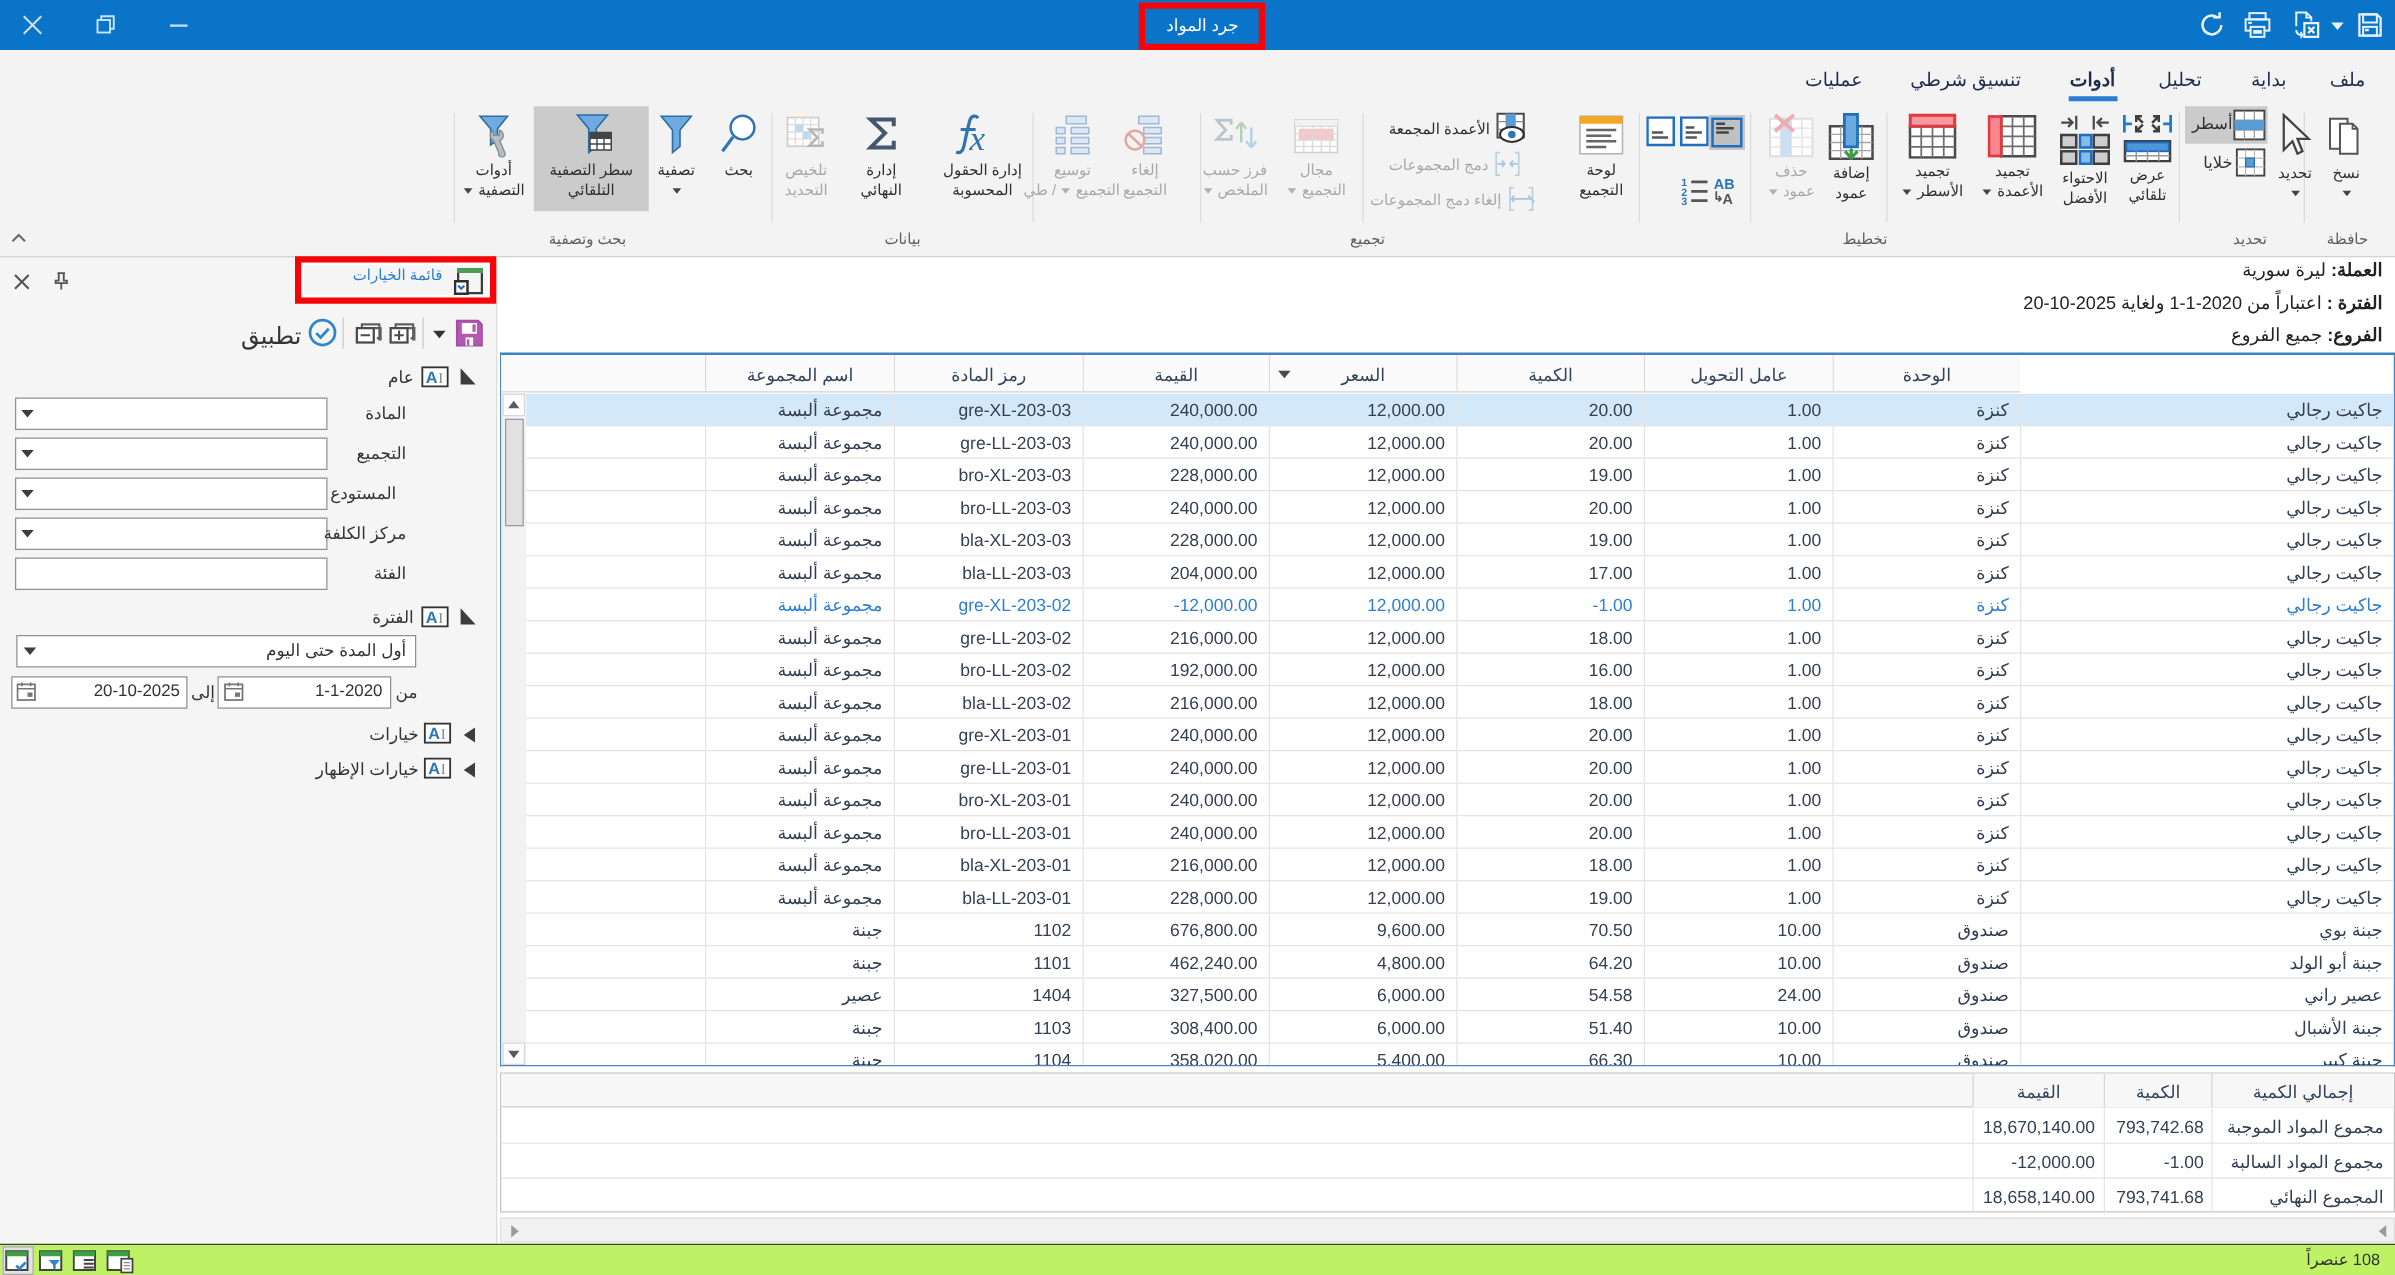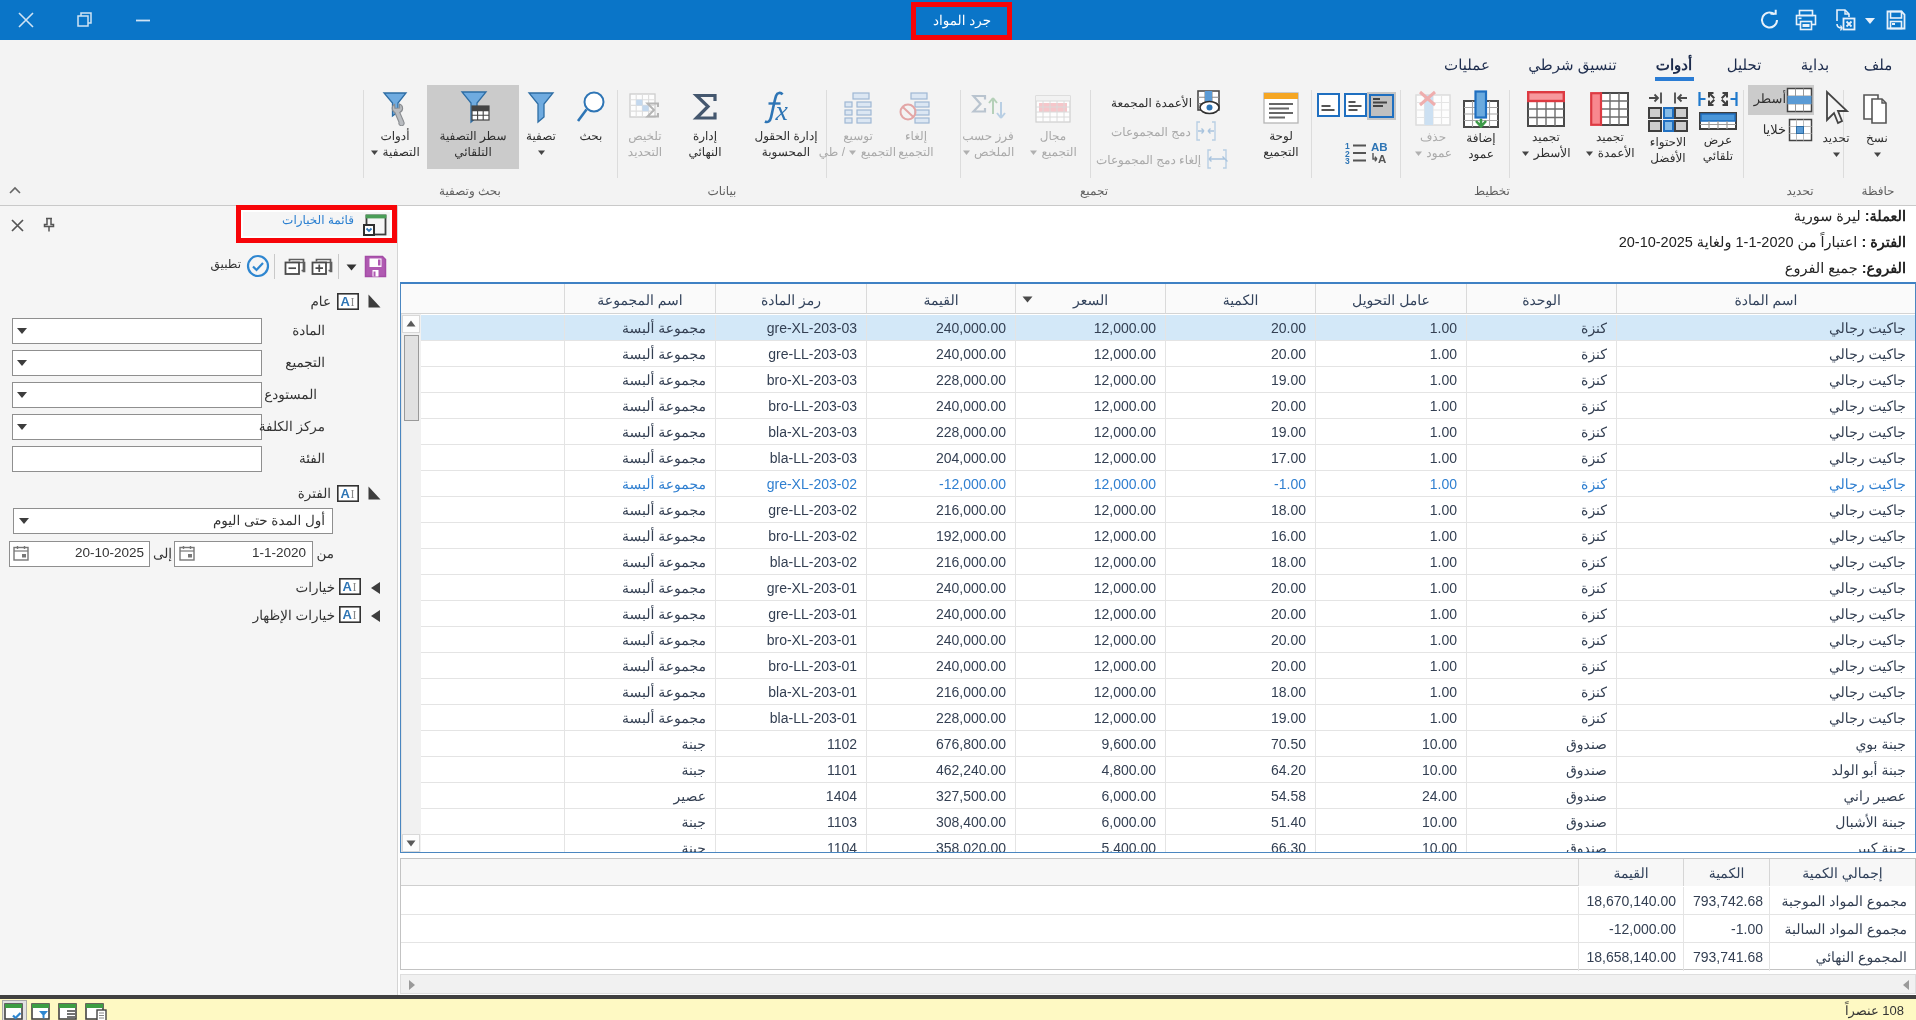--- a/index.html
+++ b/index.html
@@ -26,21 +26,21 @@
 .info{position:absolute;right:10px;font-size:14.5px;color:#222;white-space:nowrap;direction:rtl}
 #mtable{position:absolute;left:2px;top:76px;width:1516px;height:571px;border:1px solid #4a86c0;border-top:2px solid #3f81c4;background:#fff;overflow:hidden}
 .hcell{position:absolute;top:0;height:30px;background:#fafafa;border-left:1px solid #dadada;border-bottom:1px solid #d4d4d4;font-size:14px;color:#33435c;line-height:32px;text-align:center;direction:rtl}
 .trow{position:absolute;height:26px;left:0;width:1514px;border-bottom:1px solid #e4e4e4}
 .tc{position:absolute;top:0;height:25px;line-height:26px;font-size:14px;color:#333f52;border-left:1px solid #e4e4e4;text-align:right;padding:0 9px;white-space:nowrap;overflow:hidden;direction:ltr}
 .tc.ar{direction:rtl}
 .neg .tc{color:#2f7fd0}
 #stable{position:absolute;left:2px;top:652px;width:1516px;height:112px;border:1px solid #c3c3c3;background:#fff}
 .sh{position:absolute;top:0;height:27px;background:#f7f7f7;font-size:14px;color:#33435c;line-height:29px;text-align:center;direction:rtl}
 .sc{position:absolute;height:28px;line-height:29px;font-size:14px;color:#333f52;text-align:right;white-space:nowrap;direction:rtl}
-#statusbar{position:absolute;left:0;top:995px;width:1916px;height:25px;background:#fef9c3;border-top:4px solid #404040}
+#statusbar{position:absolute;left:0;top:995px;width:1916px;height:25px;background:#bef264;border-top:1px solid #404040}
 #scount{position:absolute;right:12px;top:4px;font-size:13px;color:#333;direction:rtl}
 </style></head><body>
 <div id="titlebar">
 <svg class="abs" style="left:17px;top:11px" width="18" height="18">
       <path d="M2 2 L16 16 M16 2 L2 16" stroke="#cfe3f4" stroke-width="1.6"></path>
     </svg>
 <svg class="abs" style="left:76px;top:11px" width="18" height="18">
       <rect x="2" y="5" width="10" height="10" fill="none" stroke="#cfe3f4" stroke-width="1.5"></rect>
       <path d="M5 5 V2 H15 V12 H12" fill="none" stroke="#cfe3f4" stroke-width="1.5"></path>
     </svg>
@@ -465,21 +465,21 @@
 <svg class="abs" style="left:281px;top:47px" width="27" height="27">
       <path d="M8.5 8.5 v-2 h14 v11 h-2 M11.5 11.5 v-2 h12 v9 h-2" fill="#fff" stroke="#5f5f5f" stroke-width="1.7"></path>
       <rect x="4.5" y="9.5" width="13.5" height="11.5" fill="#fff" stroke="#4a4a4a" stroke-width="1.8"></rect>
       <path d="M7.5 15.2 h7.5" stroke="#4a4a4a" stroke-width="1.7"></path>
     </svg>
 <div class="abs" style="left:274px;top:48px;width:1px;height:25px;background:#c9c9c9"></div>
 <svg class="abs" style="left:246px;top:48px" width="24" height="24">
       <circle cx="12" cy="12" r="10" fill="none" stroke="#2e86d0" stroke-width="2.2"></circle>
       <path d="M7 12.5 l3.5 3.5 L17 9" fill="none" stroke="#2e86d0" stroke-width="2.2"></path>
     </svg>
-<div class="abs" style="right:156px;top:51px;font-size:12px;color:#333;direction:rtl">تطبيق</div>
+<div class="abs" style="right:156px;top:51px;font-size:19px;color:#333;direction:rtl">تطبيق</div>
 
 <svg class="abs" style="left:367px;top:88px" width="14" height="14">
       <polygon points="1.5,0.5 1.5,13.5 13.5,13.5" fill="#3d3d3d"></polygon>
     </svg>
 <svg class="abs" style="left:337px;top:87px" width="22" height="17">
       <rect x="0.8" y="0.8" width="20.4" height="15.4" fill="#fff" stroke="#333" stroke-width="1.6"></rect>
       <text x="3.5" y="13" font-size="13" font-weight="bold" fill="#2e75b5">A</text>
       <text x="13.5" y="13" font-size="12" fill="#888" font-family="Liberation Serif">I</text>
     </svg>
 <div class="abs plabel" style="right:66px;top:87px">عام</div>
@@ -551,21 +551,20 @@
     </svg>
 <div class="abs plabel" style="right:62px;top:401px">خيارات الإظهار</div>
 
 </div>
 <div class="redbox wi" style="left:236px;top:205px;width:161px;height:38px"></div>
 <div id="content">
 <div class="info" style="top:2px"><b>العملة:</b> ليرة سورية</div>
 <div class="info" style="top:28px"><b>الفترة :</b> اعتباراً من <span style="direction:ltr;unicode-bidi:bidi-override">1-1-2020</span> ولغاية <span style="direction:ltr;unicode-bidi:bidi-override">20-10-2025</span></div>
 <div class="info" style="top:54px"><b>الفروع:</b> جميع الفروع</div>
 <div id="mtable">
-<div class="hcell" style="left:1215px;width:299px">اسم المادة</div>
 <div class="hcell" style="left:1065px;width:150px">الوحدة</div>
 <div class="hcell" style="left:914px;width:151px">عامل التحويل</div>
 <div class="hcell" style="left:764px;width:150px">الكمية</div>
 <div class="hcell" style="left:614px;width:150px">السعر</div>
 <div class="hcell" style="left:465px;width:149px">القيمة</div>
 <div class="hcell" style="left:314px;width:151px">رمز المادة</div>
 <div class="hcell" style="left:163px;width:151px">اسم المجموعة</div>
 <div class="hcell" style="left:0px;width:163px;border-left:none"></div>
 <svg class="abs" style="left:620px;top:11px" width="13" height="9">
         <path d="M1.5 1.5 L6.5 7.5 L11.5 1.5 Z" fill="#4a4a4a"></path>

